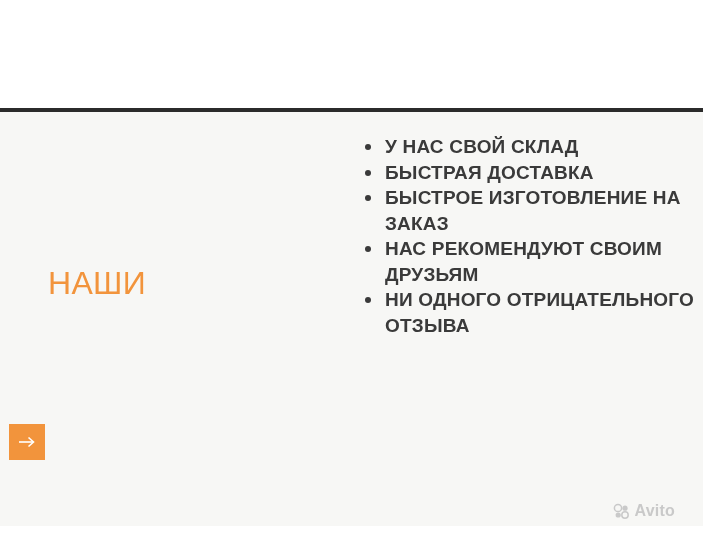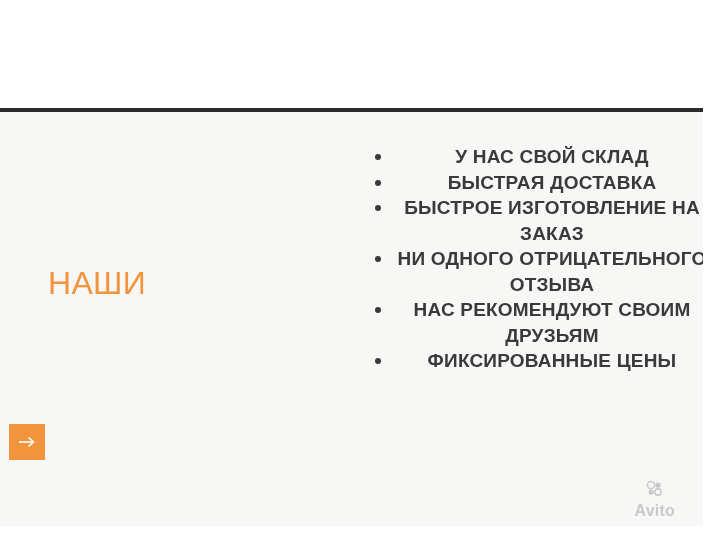--- a/index.html
+++ b/index.html
@@ -80,24 +80,23 @@
     letter-spacing: 0.3px;
     text-transform: uppercase;
     margin-left: 8px;
   }
   .heading .line2 { display: block; }
   .bullets {
     position: absolute;
     left: 355px;
     top: 130px;
     width: 340px;
-    margin: 14px;
+    margin: 4px;
     padding: 0;
     list-style: none;
-    text-align: center;
   }
   .bullets li {
     position: relative;
     color: #3a3a3a;
     font-size: 19px;
     font-weight: bold;
     line-height: 25.5px;
     letter-spacing: 0.2px;
     padding-left: 26px;
     text-transform: uppercase;
@@ -131,21 +130,20 @@
     position: absolute;
     right: 28px;
     bottom: 20px;
     display: flex;
     align-items: center;
     gap: 5px;
     color: #c9c9c9;
     font-size: 16px;
     font-weight: bold;
     letter-spacing: 0.2px;
-    flex-direction: column;
   }
   .watermark .mark-icon {
     width: 17px;
     height: 17px;
     position: relative;
   }
   .watermark .mark-icon svg { display: block; }
 </style>
 </head>
 <body>
@@ -158,23 +156,22 @@
     <div class="bottom-white"></div>
 
     <div class="heading">
       <span>Наши</span>
     </div>
 
     <ul class="bullets">
       <li>У НАС СВОЙ СКЛАД</li>
       <li>БЫСТРАЯ ДОСТАВКА</li>
       <li>БЫСТРОЕ ИЗГОТОВЛЕНИЕ НА ЗАКАЗ</li>
+      <li>НАС РЕКОМЕНДУЮТ СВОИМ ДРУЗЬЯМ</li>
       <li>НИ ОДНОГО ОТРИЦАТЕЛЬНОГО ОТЗЫВА</li>
-      <li>НАС РЕКОМЕНДУЮТ СВОИМ ДРУЗЬЯМ</li>
-      <li>ФИКСИРОВАННЫЕ ЦЕНЫ</li>
     </ul>
 
     <div class="arrow-btn">
       <span>
         <svg width="18" height="12" viewBox="0 0 18 12" aria-hidden="true">
           <line x1="1" y1="6" x2="15" y2="6" stroke="#ffffff" stroke-width="1.6"></line>
           <polyline points="10.5,1.5 15.5,6 10.5,10.5" fill="none" stroke="#ffffff" stroke-width="1.6"></polyline>
         </svg>
       </span>
     </div>

